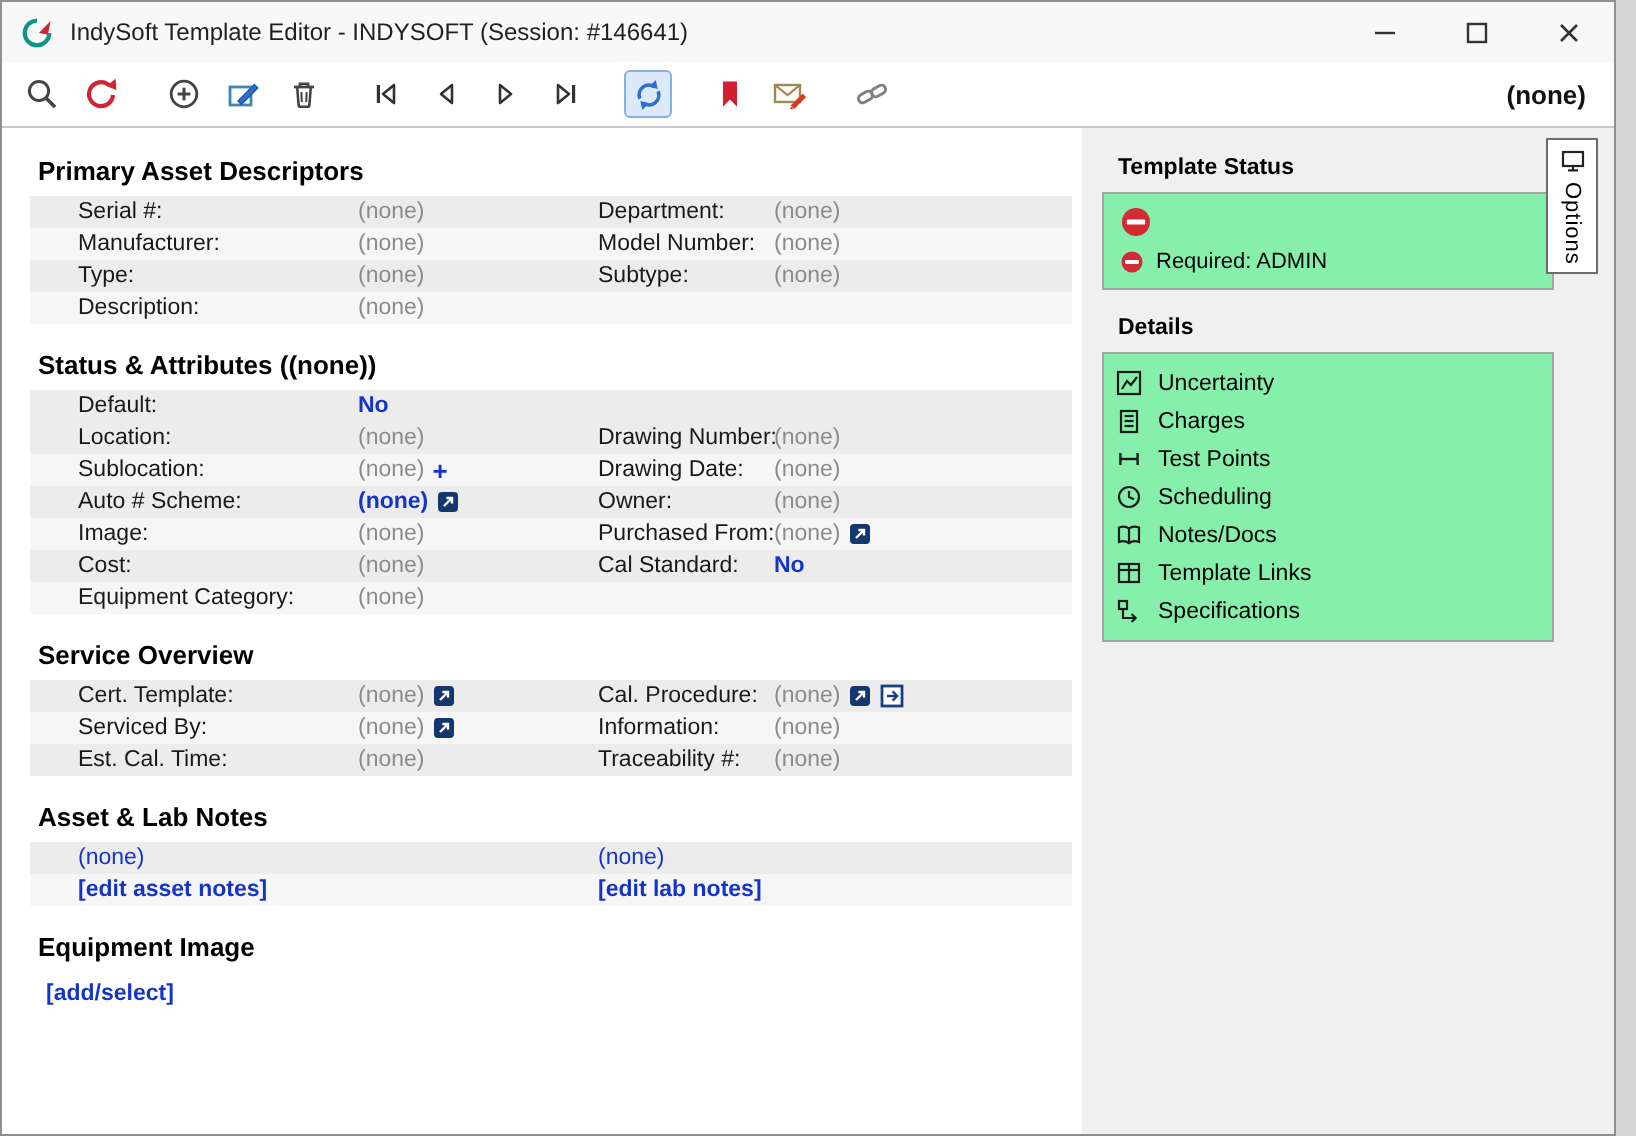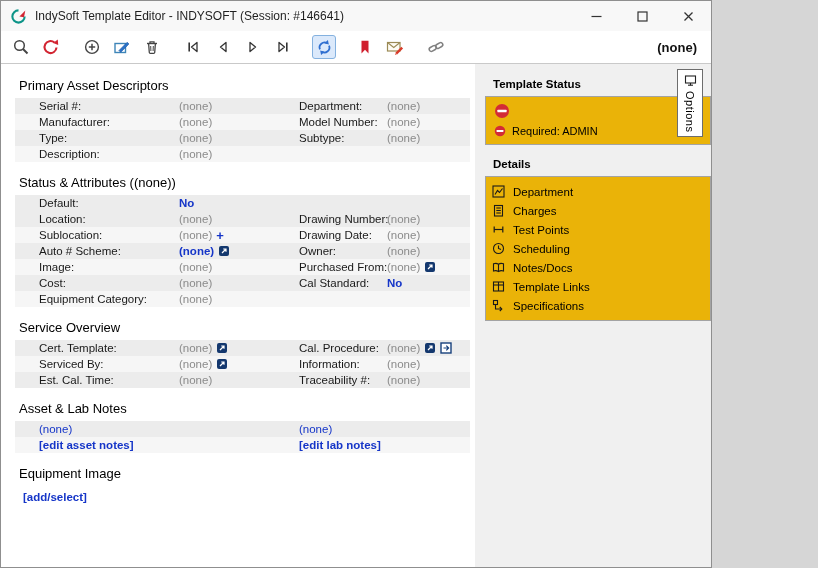--- a/index.html
+++ b/index.html
@@ -1,20 +1,20 @@
 <!DOCTYPE html>
 <html><head>
 <meta charset="utf-8">
 <style>
   * { box-sizing: border-box; margin: 0; padding: 0; }
   html,body { font-family: "Liberation Sans", sans-serif; background:#d6d6d6; }
   svg { display:block; }
 
   .window {
-    width: 712px; height: 568px; background:#fff;
+    width: 808px; height: 568px; background:#fff;
     border: 1px solid #8f8f8f; overflow: hidden;
     display: flex; flex-direction: column;
   }
 
   
   .titlebar { flex: 0 0 30px; background:#f8f8f8; display:flex; align-items:center; padding-left:9px; gap:8px; }
   .title { font-size: 12px; color:#1f1f1f; }
   .winbtns { margin-left:auto; display:flex; height:100%; }
   .winbtn { width:46px; display:flex; align-items:center; justify-content:center; cursor:default; }
 
@@ -23,39 +23,39 @@
   .tbtn { width:24px; height:24px; display:flex; align-items:center; justify-content:center; border:1px solid transparent; border-radius:3px; }
   .tbtn.active { background:#dbe9fb; border-color:#84b1df; }
   .tb-gap { width:5px; }
   .toolbar-value { margin-left:auto; font-weight:bold; font-size:13px; color:#111; }
 
   
   .content { flex:1; display:flex; min-height:0; }
   .main { width:540px; background:#fff; padding-top:8px; overflow:hidden; }
   .side { flex:1; background:#f0f0f0; position:relative; padding:12px 0 16px 10px; }
 
-  .section-title { font-size:13px; font-weight:normal; color:#000; margin:13px 0 5px 18px; }
+  .section-title { font-size:13px; font-weight:bold; color:#000; margin:13px 0 5px 18px; }
   .section-title.first { margin-top:6px; }
 
   .rows { margin:0 5px 0 14px; }
   .row { display:grid; grid-template-columns:140px 120px 88px auto; align-items:center; height:16px; padding-left:24px; font-size:11.5px; }
   .rows .row:nth-child(odd)  { background:#ececec; }
   .rows .row:nth-child(even) { background:#f6f6f6; }
   .lbl { color:#191919; white-space:nowrap; }
   .val { color:#8b8b8b; display:flex; align-items:center; gap:4px; white-space:nowrap; }
   .blue { color:#1535c8; font-weight:bold; }
   .bluetext { color:#1535c8; }
   .link { color:#1535c8; font-weight:bold; cursor:pointer; }
   .plus { color:#1535c8; font-weight:bold; font-size:13px; line-height:11px; cursor:pointer; }
   .notes-row { grid-template-columns:260px auto; }
   .add-select { margin:10px 0 0 22px; font-size:11.5px; }
 
   
   .side-title { font-weight:bold; font-size:11.5px; color:#000; margin:2px 0 6px 8px; }
-  .side-box { width:226px; background:#eab308; border:1px solid #a3a3a3; }
+  .side-box { width:226px; background:#86efac; border:1px solid #a3a3a3; }
   .status-box { padding:6px 8px 7px 8px; margin-bottom:13px; }
   .status-line { display:flex; align-items:center; gap:6px; margin-top:6px; font-size:11px; color:#000; }
   .details-box { padding:5px 6px; margin-bottom:8px; }
   .detail-item { display:flex; align-items:center; gap:8px; height:19px; font-size:11.5px; color:#000; cursor:default; }
 
   .options-tab { position:absolute; top:5px; right:8px; width:26px; height:68px; background:#fff; border:1px solid #6d6d6d; display:flex; flex-direction:column; align-items:center; padding-top:4px; gap:4px; }
   .options-label { writing-mode:vertical-rl; font-size:11px; color:#000; letter-spacing:0.5px; }
 </style>
 </head>
 <body>
@@ -357,21 +357,21 @@
         </div>
       </div>
 
       <div class="side-title">Details</div>
       <div class="side-box details-box">
         <div class="detail-item">
           <svg width="13" height="13" viewBox="0 0 13 13" fill="none" stroke="#1a1a1a" stroke-width="1.1">
               <rect x="1" y="1" width="11" height="11"></rect>
               <polyline points="3,9.5 5.5,5.5 7.5,7.5 10.5,3.5"></polyline>
             </svg>
-          <span>Department</span>
+          <span>Uncertainty</span>
         </div>
         <div class="detail-item">
           <svg width="13" height="13" viewBox="0 0 13 13" fill="none" stroke="#1a1a1a" stroke-width="1.1">
               <rect x="2.5" y="1.5" width="8" height="10.5"></rect>
               <line x1="4.3" y1="4" x2="8.8" y2="4"></line>
               <line x1="4.3" y1="6.5" x2="8.8" y2="6.5"></line>
               <line x1="4.3" y1="9" x2="8.8" y2="9"></line>
             </svg>
           <span>Charges</span>
         </div>

